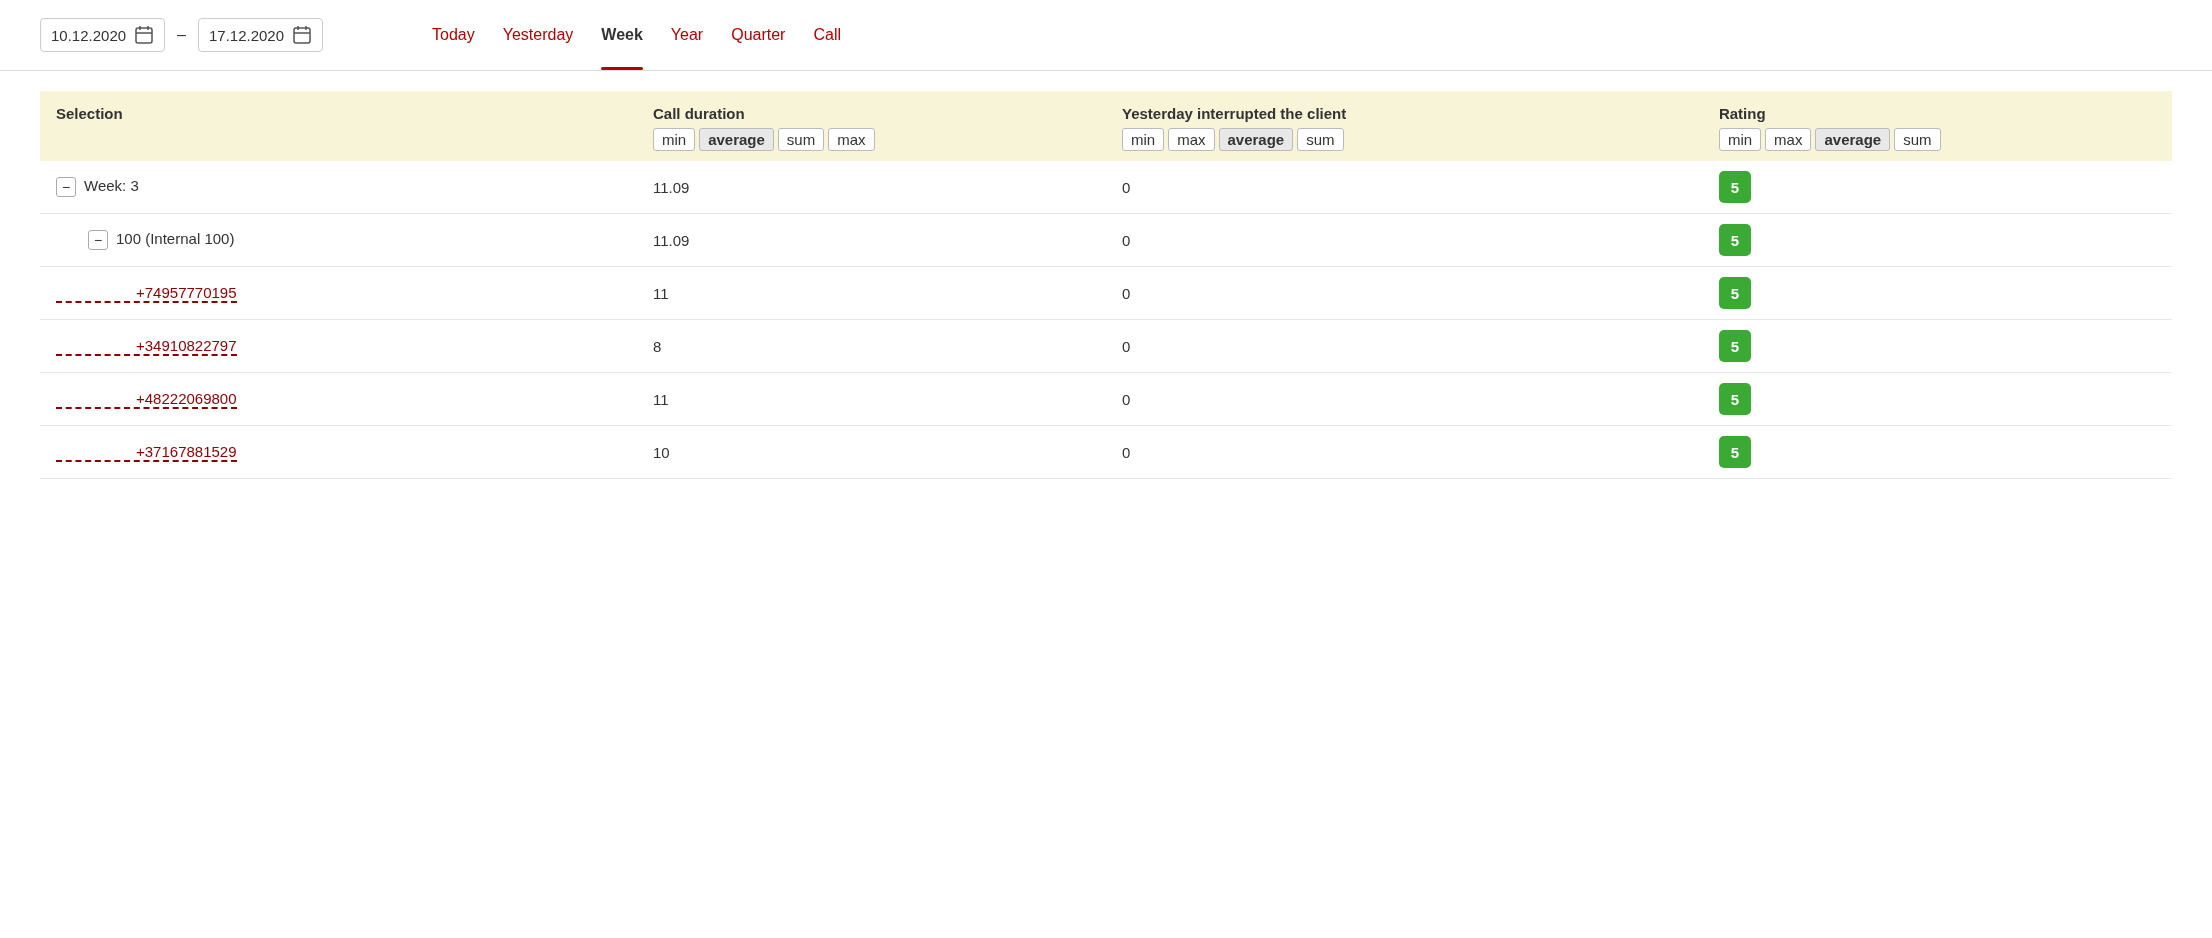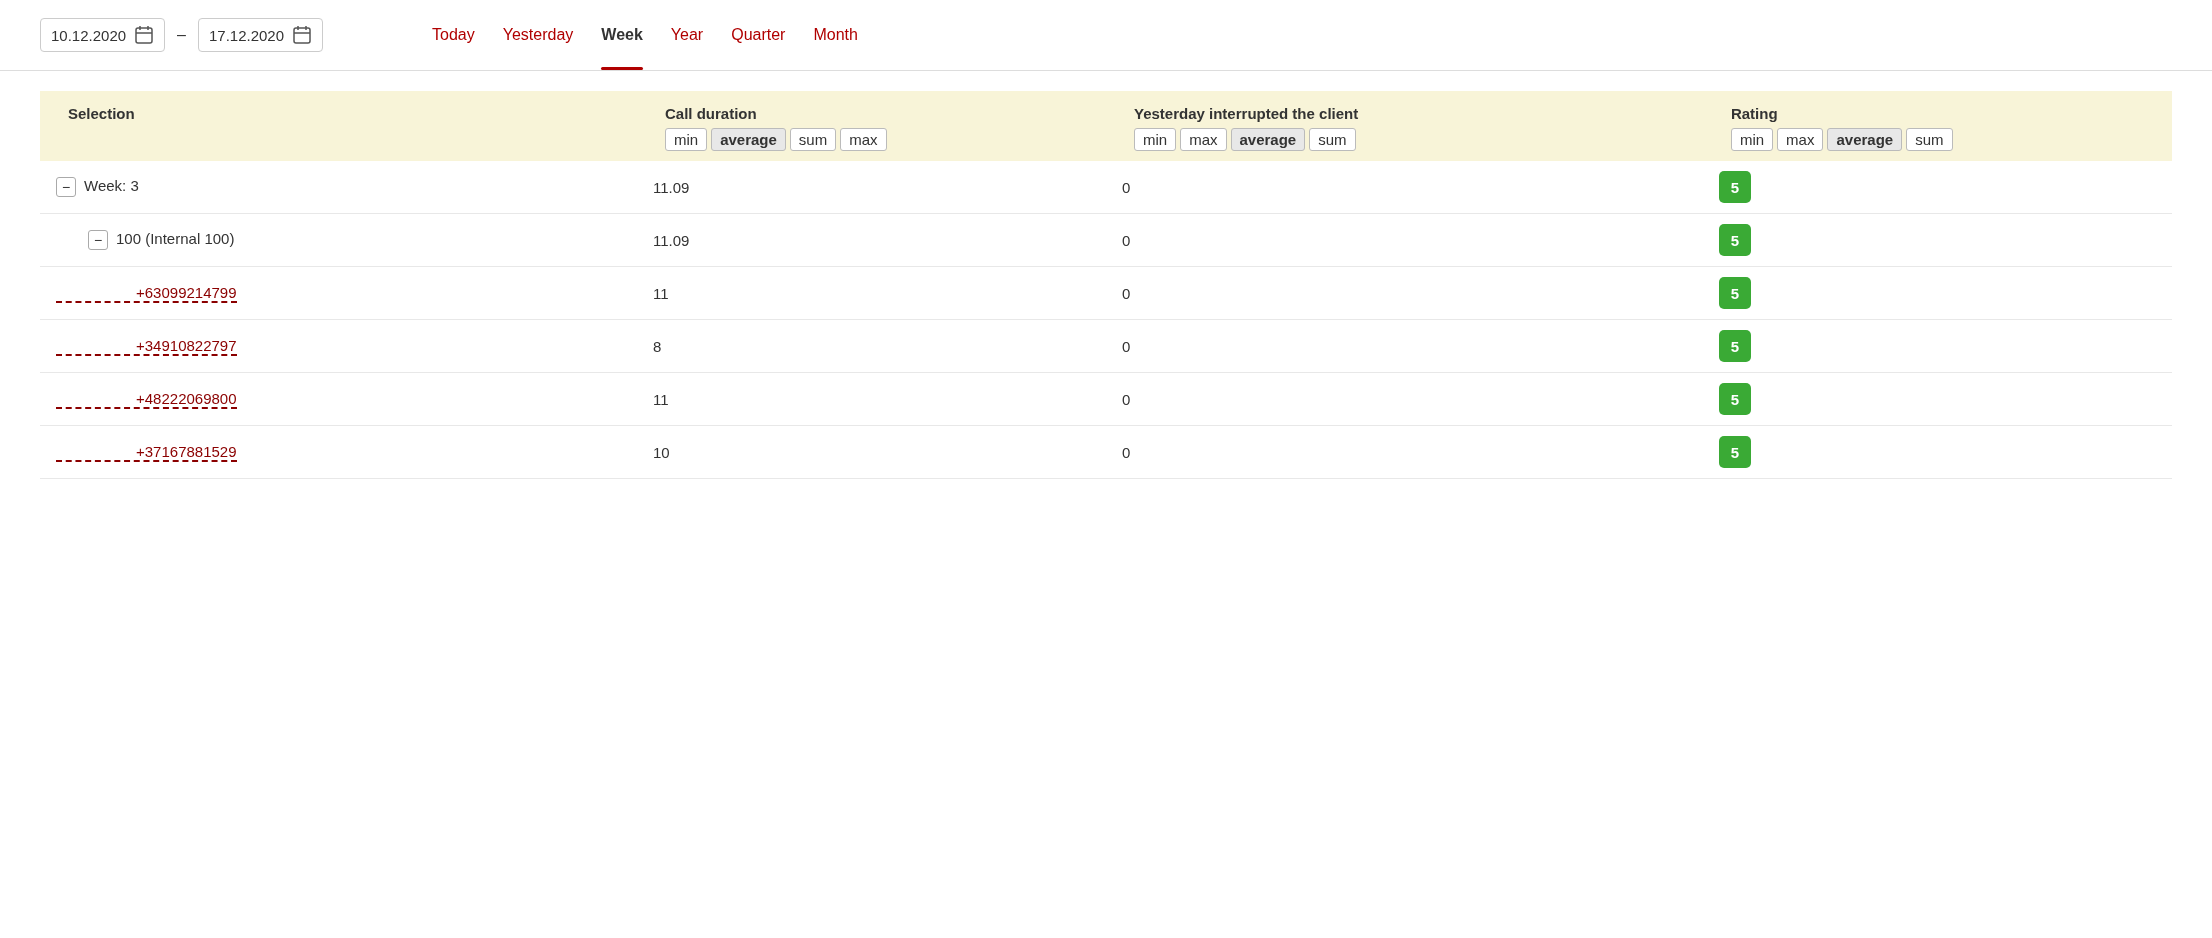--- a/index.html
+++ b/index.html
@@ -95,21 +95,21 @@
     table {
       width: 100%;
       border-collapse: collapse;
     }
 
     thead tr {
       background: #f8f4d8;
     }
 
     thead th {
-      padding: 14px 16px 10px 28px;
+      padding: 14px 16px 10px 16px;
       text-align: left;
       font-weight: 700;
       font-size: 15px;
       color: #333;
       vertical-align: top;
       margin-left: 44px;
     }
 
     .sub-buttons {
       display: flex;
@@ -211,21 +211,21 @@
       </svg>
     </div>
   </div>
 
   <nav class="period-nav">
     <a style="color:#b00000">Today</a>
     <a style="color:#b00000">Yesterday</a>
     <a class="active">Week</a>
     <a style="color:#b00000">Year</a>
     <a style="color:#b00000">Quarter</a>
-    <a style="color:#b00000">Month</a>
+    <a style="color:#b00000">Call</a>
   </nav>
 </div>
 
 <hr class="divider">
 
 <div class="table-container">
   <table>
     <thead>
       <tr>
         <th class="th-selection">
@@ -267,21 +267,21 @@
           <td>0</td>
           <td><span class="rating-badge">5</span></td>
         </tr>
         <tr>
           <td style="padding-left: 48px;"><span class="collapse-btn">−</span><span>100 (Internal 100)</span></td>
           <td>11.09</td>
           <td>0</td>
           <td><span class="rating-badge">5</span></td>
         </tr>
         <tr>
-          <td><a class="phone-link">+63099214799</a></td>
+          <td><a class="phone-link">+74957770195</a></td>
           <td>11</td>
           <td>0</td>
           <td><span class="rating-badge">5</span></td>
         </tr>
         <tr>
           <td><a class="phone-link">+34910822797</a></td>
           <td>8</td>
           <td>0</td>
           <td><span class="rating-badge">5</span></td>
         </tr>

